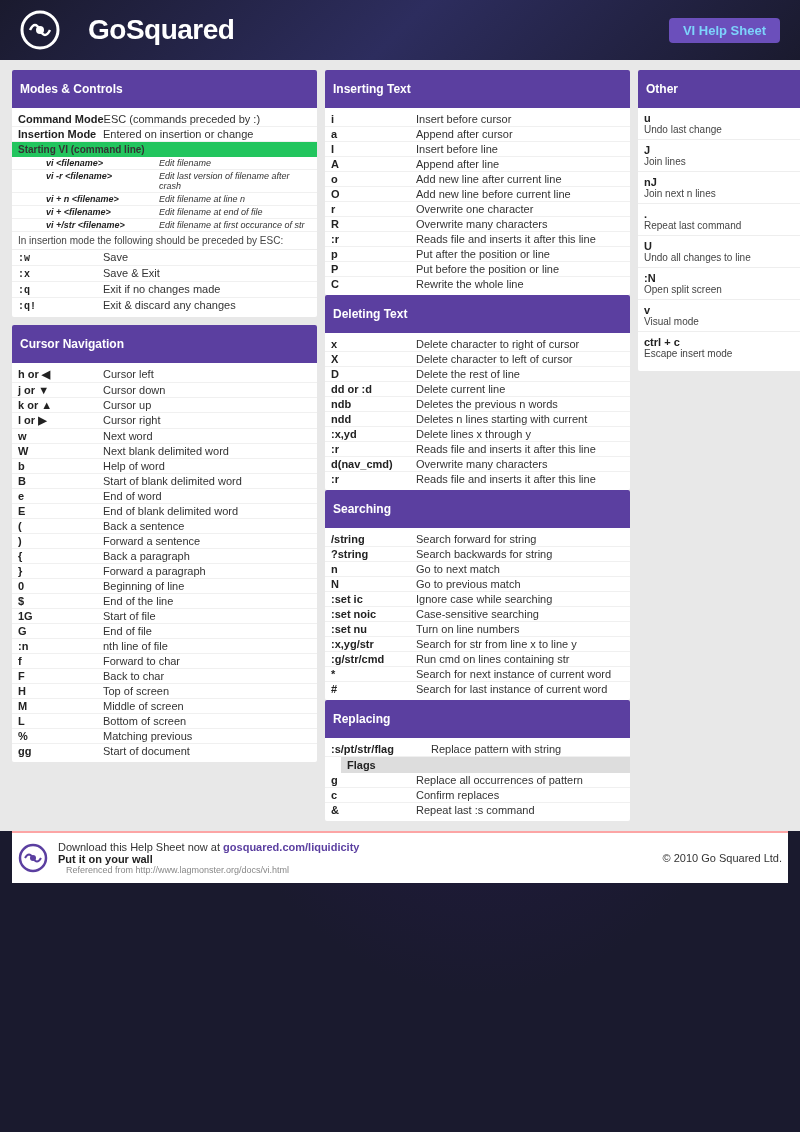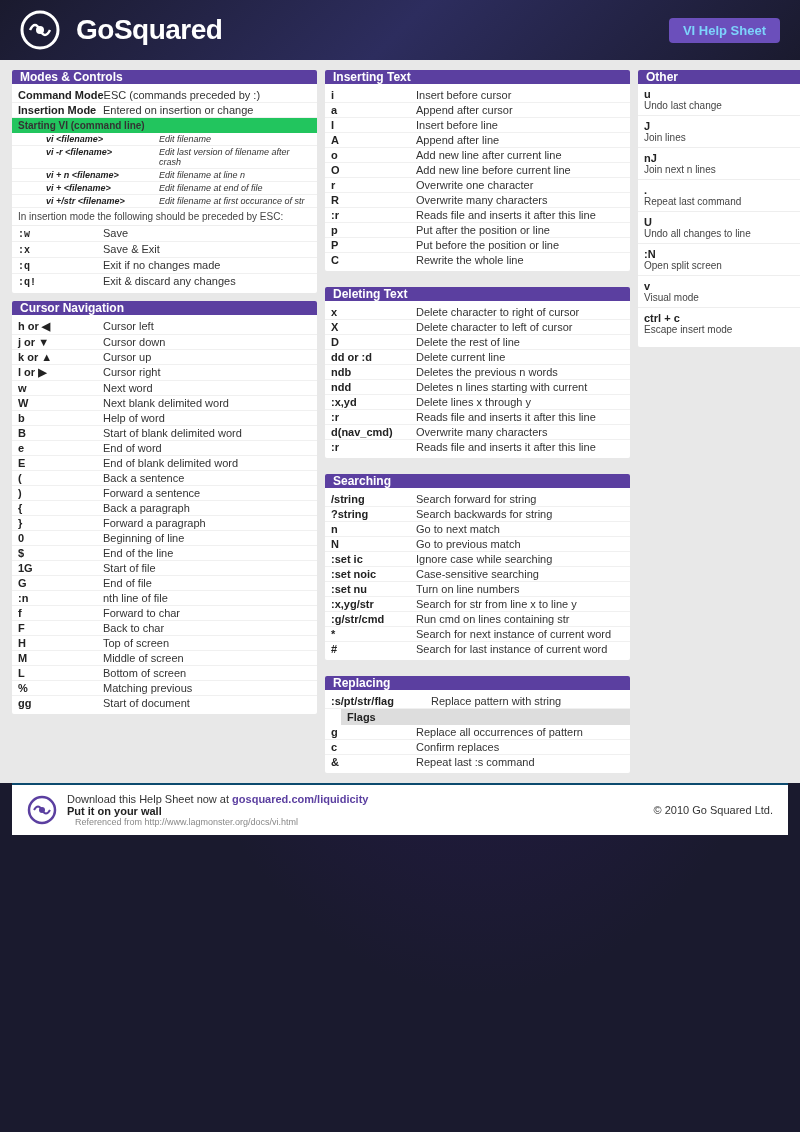--- a/index.html
+++ b/index.html
@@ -19,21 +19,21 @@
       background: linear-gradient(135deg, #1a1a2e 0%, #2d2d5e 50%, #1a1a2e 100%);
       padding: 12px 20px;
       display: flex;
       align-items: center;
       justify-content: space-between;
       height: 60px;
     }
     #logo-area {
       display: flex;
       align-items: center;
-      gap: 16px;
+      gap: 28px;
     }
     #logo-icon {
       width: 40px;
       height: 40px;
     }
     #logo-text {
       font-size: 28px;
       font-weight: bold;
       color: white;
       letter-spacing: -0.5px;
@@ -59,21 +59,21 @@
     
     .panel {
       background: white;
       border-radius: 2px;
       overflow: hidden;
     }
 
     .panel-header {
       background: #5b3fa0;
       color: white;
-      padding: 0 8px;
+      padding: 12px 8px;
       font-size: 12px;
       font-weight: bold;
     }
 
     .panel-body {
       padding: 4px 0;
     }
 
     
     .row {
@@ -132,25 +132,25 @@
       background: #ddd;
       padding: 2px 6px;
       font-size: 11px;
       font-weight: bold;
       margin-left: 16px;
     }
 
     
     #footer {
       background: white;
-      padding: 8px 15px;
+      padding: 8px 6px;
       display: flex;
       align-items: center;
       justify-content: space-between;
-      border-top: 2px solid #0c4a6e;
+      border-top: 2px solid #fca5a5;
       margin: 0 12px 0;
     }
     #footer-left {
       display: flex;
       align-items: center;
       gap: 10px;
     }
     #footer-logo {
       width: 30px;
       height: 30px;
@@ -358,21 +358,21 @@
           </div>
           <div class="row">
             <span class="row-key">gg</span>
             <span class="row-val">Start of document</span>
           </div>
         </div>
     </div>
 
   </div>
 
-  <div class="col-mid" style="display:flex; flex-direction:column; gap:16px;">
+  <div class="col-mid" style="display:flex; flex-direction:column; gap:0;">
 
     <div class="panel">
       <div class="panel-header">Inserting Text</div>
       <div class="panel-body" id="inserting-text-body">
           <div class="row">
             <span class="row-key">i</span>
             <span class="row-val">Insert before cursor</span>
           </div>
           <div class="row">
             <span class="row-key">a</span>

